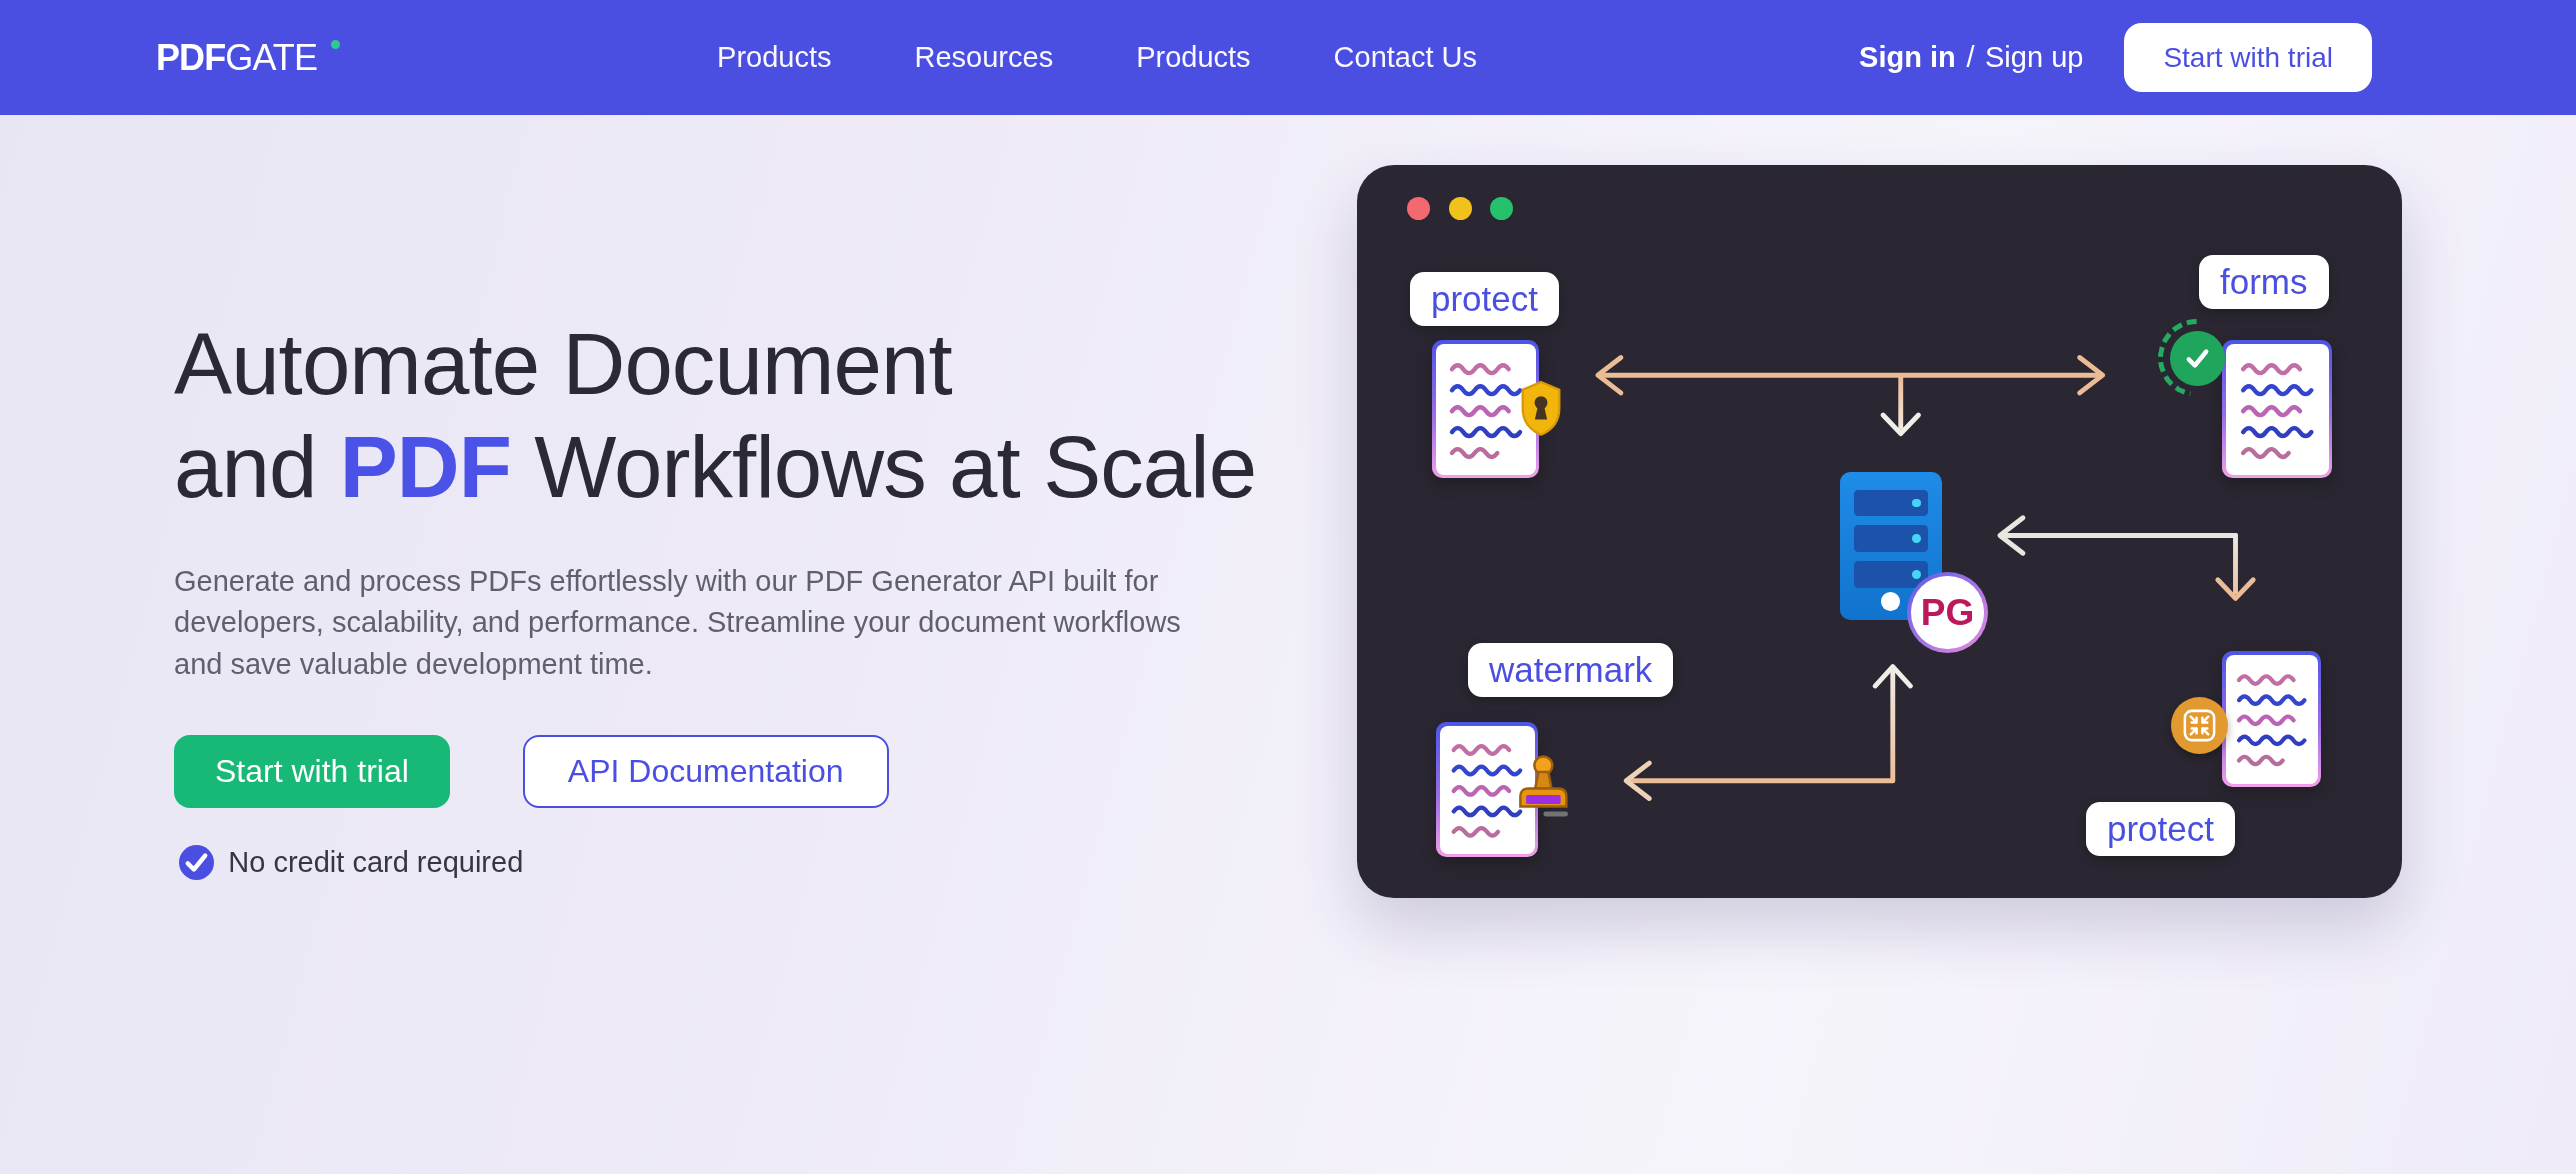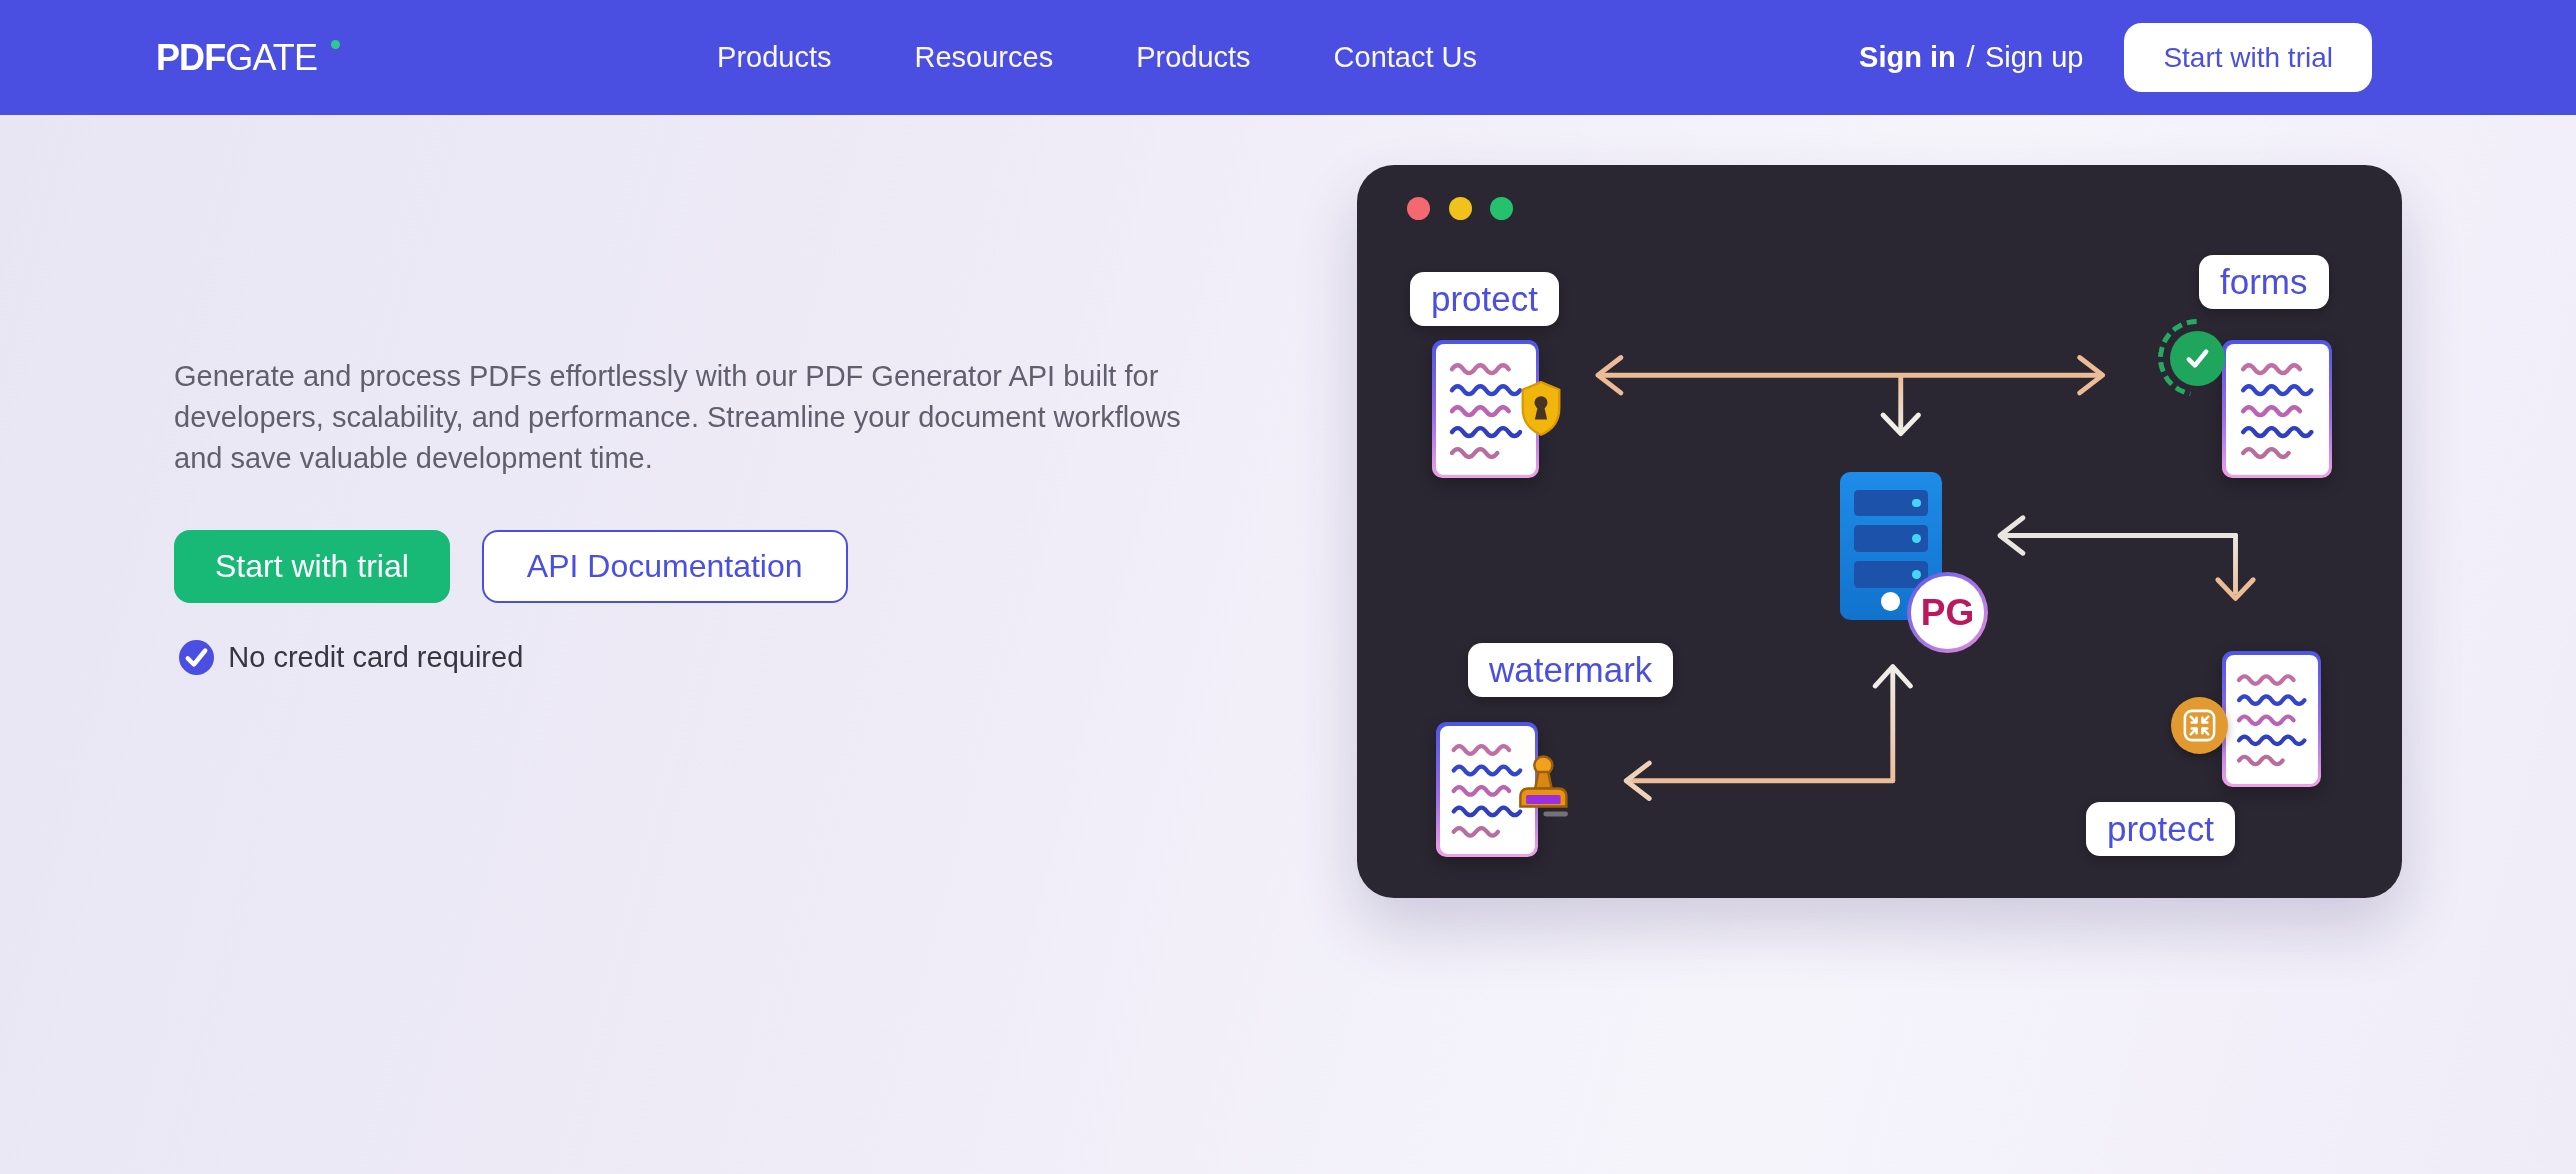--- a/index.html
+++ b/index.html
@@ -36,21 +36,21 @@
   h1 { font-size:87px; line-height:1.18; font-weight:500; color:#2b2933; letter-spacing:-0.9px; }
   h1 .hl { color:#4a52e8; font-weight:700; }
   .hero-desc { margin-top:43px; max-width:1019px; font-size:29px; line-height:1.42; color:#615f6d; }
   .cta-row { margin-top:50px; display:flex; gap:32px; align-items:center; }
   .btn-green {
     height:73px; padding:0 41px; border:none; border-radius:16px; cursor:pointer;
     background:#18b877; color:#fff; font-size:32px; font-family:inherit; font-weight:500;
   }
   .btn-outline {
     height:73px; padding:0 43px; border:2.2px solid #4b4fe1; border-radius:16px; cursor:pointer;
-    background:#fff; color:#4b4fe1; font-size:32px; font-family:inherit; font-weight:500;
+    background:#fff; color:#4b4fe1; font-size:32px; font-family:inherit; font-weight:500;margin-left:41px;
   }
   .note-row { margin-top:37px; display:flex; align-items:center; gap:14px; margin-left:5.3px; }
   .note-check { width:35px; height:35px; display:inline-flex; }
   .note-text { font-size:29px; color:#37353f; }
 
   
   .diagram-card {
     position:absolute; left:1357px; top:50px; width:1045px; height:733px;
     background:#2a2732; border-radius:37px;
     box-shadow:0 30px 62px rgba(58,48,110,.20);
@@ -166,20 +166,24 @@
     <a class="sign-in">Sign in</a>
     <span class="sep">/</span>
     <a class="sign-up">Sign up</a>
   </div>
   <button class="nav-cta">Start with trial</button>
 </header>
 
 <main class="hero">
 
   <section class="hero-left">
+    <h1>
+      <span>Automate Document</span><br>
+      <span>and </span><span class="hl">PDF</span><span> Workflows at Scale</span>
+    </h1>
     <p class="hero-desc">Generate and process PDFs effortlessly with our PDF Generator API built for developers, scalability, and performance. Streamline your document workflows and save valuable development time.</p>
     <div class="cta-row">
       <button class="btn-green">Start with trial</button>
       <button class="btn-outline">API Documentation</button>
     </div>
     <div class="note-row">
       <span class="note-check">
         <svg viewBox="0 0 40 40" width="35" height="35">
             <circle cx="20" cy="20" r="20" fill="#4b4fe1"></circle>
             <use href="#sym-check" xlink:href="#sym-check"></use>

